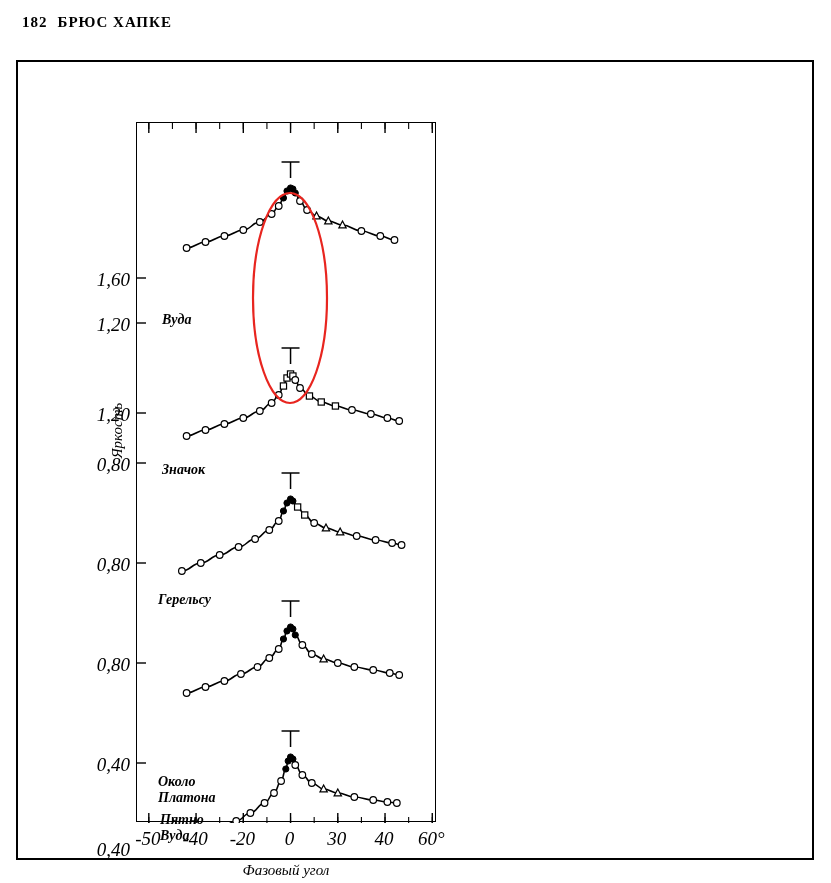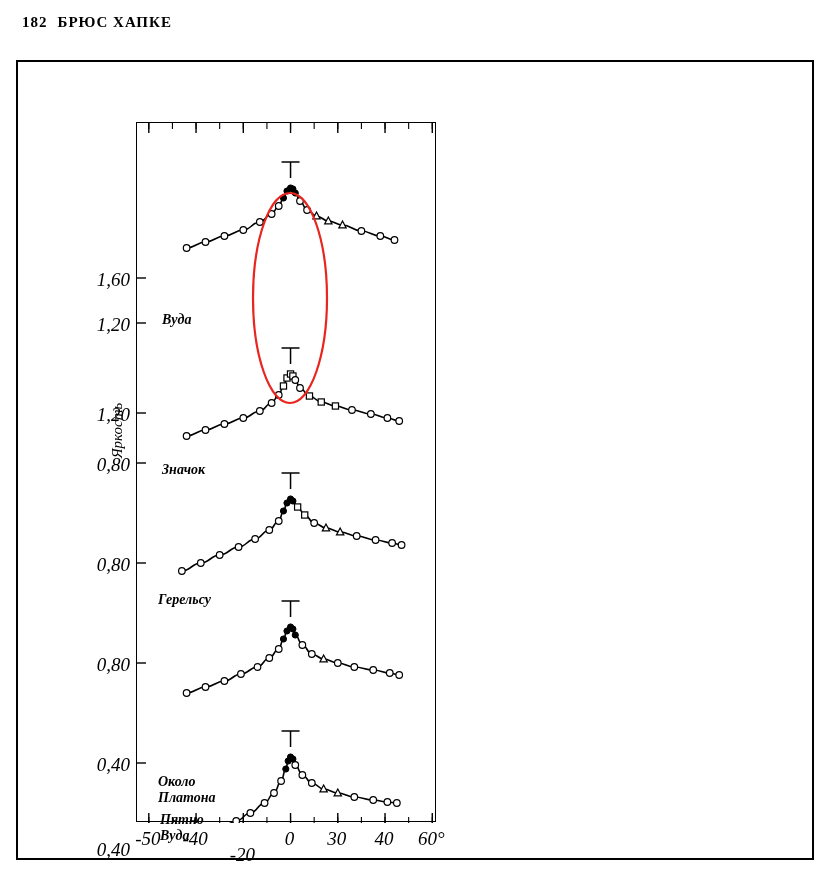--- a/index.html
+++ b/index.html
@@ -330,35 +330,36 @@
               <g>
                 <line x1="144.54330708661416" y1="763" x2="162.54330708661416" y2="763" stroke="#000" stroke-width="1.5"></line>
                 <line x1="153.54330708661416" y1="763" x2="153.54330708661416" y2="779" stroke="#000" stroke-width="1.5"></line>
               </g>
             </g>
           <ellipse id="highlight-ellipse" cx="153" cy="175" rx="37" ry="105" fill="none" stroke="#e8251f" stroke-width="2.2"></ellipse>
         </svg>
       </div>
 
       <div id="ylabel">Яркость</div>
+      <div id="xlabel">Фазовый угол</div>
 
       <div id="ytick-labels">
           <div class="tick-label ytick" style="left: -30px; top: 177px;">1,60</div>
           <div class="tick-label ytick" style="left: -30px; top: 222px;">1,20</div>
           <div class="tick-label ytick" style="left: -30px; top: 312px;">1,20</div>
           <div class="tick-label ytick" style="left: -30px; top: 362px;">0,80</div>
           <div class="tick-label ytick" style="left: -30px; top: 462px;">0,80</div>
           <div class="tick-label ytick" style="left: -30px; top: 562px;">0,80</div>
           <div class="tick-label ytick" style="left: -30px; top: 662px;">0,40</div>
           <div class="tick-label ytick" style="left: -30px; top: 747px;">0,40</div>
         </div>
       <div id="xtick-labels">
           <div class="tick-label xtick" style="left: 9.81102px; top: 736px;">-50</div>
           <div class="tick-label xtick" style="left: 57.0551px; top: 736px; text-align: center;">-40</div>
-          <div class="tick-label xtick" style="left: 104.299px; top: 752px;">-20</div>
+          <div class="tick-label xtick" style="left: 104.299px; top: 736px;">-20</div>
           <div class="tick-label xtick" style="left: 151.543px; top: 736px;">0</div>
           <div class="tick-label xtick" style="left: 198.787px; top: 736px;">30</div>
           <div class="tick-label xtick" style="left: 246.031px; top: 736px;">40</div>
           <div class="tick-label xtick" style="left: 293.276px; top: 736px;">60°</div>
         </div>
       <div id="curve-labels">
           <div class="curve-label" style="left: 44px; top: 220px;">Вуда</div>
           <div class="curve-label" style="left: 44px; top: 370px;">Значок</div>
           <div class="curve-label" style="left: 40px; top: 500px;">Герельсу</div>
           <div class="curve-label" style="left: 40px; top: 642px; margin-top: 40px;">Около

